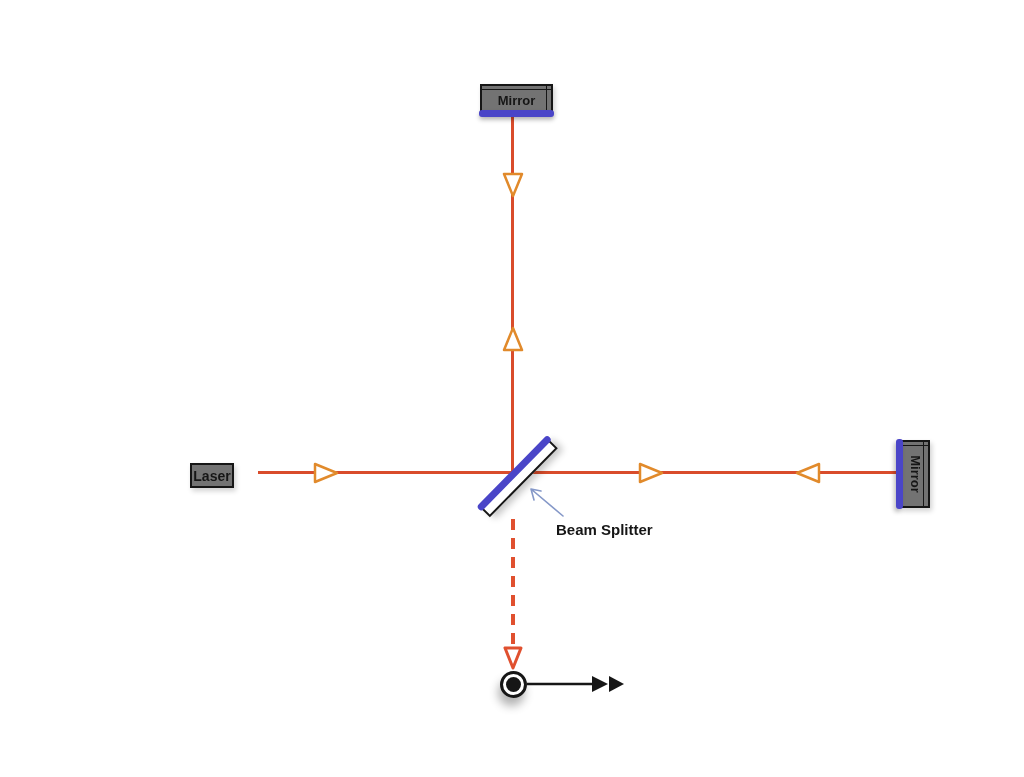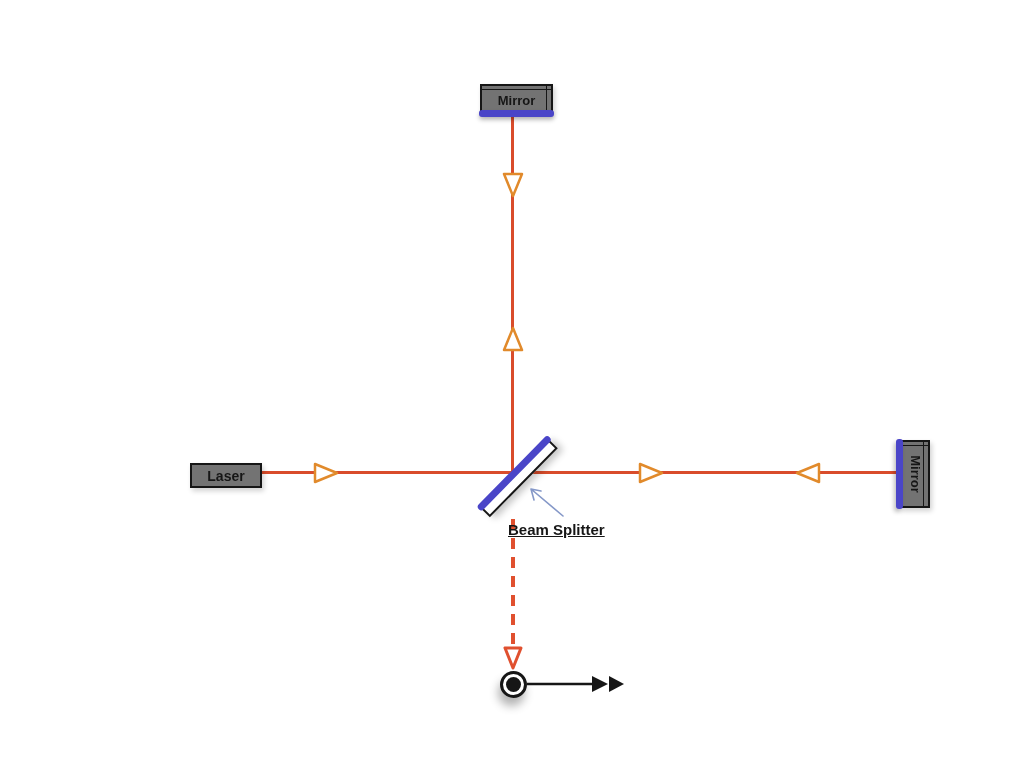--- a/index.html
+++ b/index.html
@@ -85,23 +85,23 @@
     <polygon points="2,2 18,2 10,22" fill="#fff" stroke="var(--beam_dashed,#e0502f)" stroke-width="3" stroke-linejoin="round"></polygon>
   </svg>
 
   <div class="abs splitter" style="left:470px;top:470px;">
     <div class="splitter-stripe"></div>
   </div>
 
   <svg class="abs" style="left:524px;top:482px;" width="46" height="40">
     <path d="M39,34 L7,7 M7,7 L17,9 M7,7 L10,18" fill="none" stroke="var(--annotation_arrow,#8598c8)" stroke-width="1.6" stroke-linecap="round"></path>
   </svg>
-  <div class="abs bs-label" style="left:508px;top:521px;text-decoration:underline;">Beam Splitter</div>
+  <div class="abs bs-label" style="left:556px;top:521px;">Beam Splitter</div>
 
-  <div class="abs comp-box" style="left:190px;top:463px;width:72px;height:25px;">
+  <div class="abs comp-box" style="left:190px;top:463px;width:44px;height:25px;">
     <div class="comp-label" style="font-size:14px;">Laser</div>
   </div>
 
   <div class="abs comp-box" style="left:480px;top:84px;width:73px;height:29px;">
     <div class="hair-top"></div>
     <div class="hair-right"></div>
     <div class="comp-label" style="padding-top:3px;">Mirror</div>
     <div class="coating-h"></div>
   </div>
 

